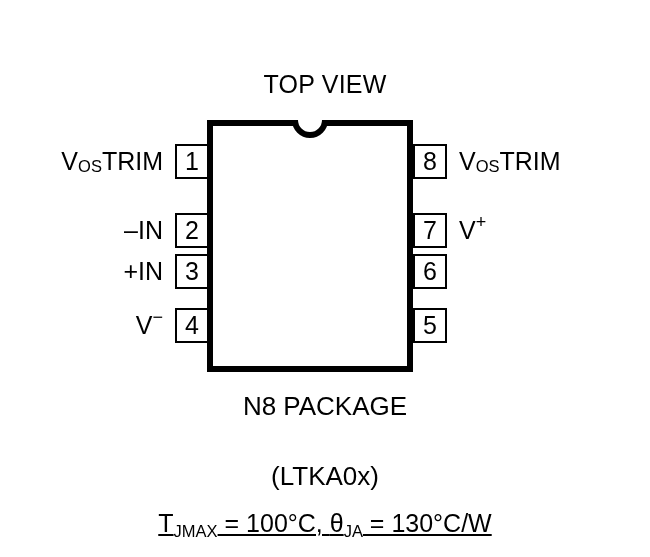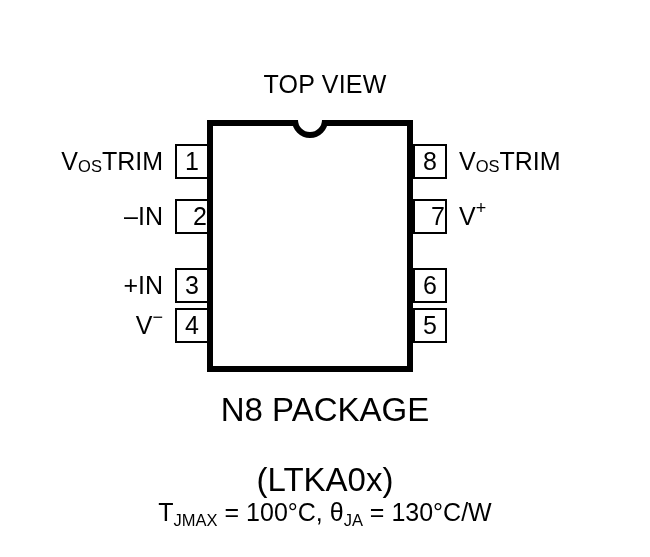--- a/index.html
+++ b/index.html
@@ -84,22 +84,22 @@
     box-sizing: border-box;
     background: #fff;
     font-size: 25px;
     text-align: center;
     line-height: 31px;
   }
   .pin-left  { left: 175px; }
   .pin-right { left: 413px; }
 
   .row1 { top: 108px; }
-  .row2 { top: 163px; text-align: right; }
-  .row3 { top: 232px; }
+  .row2 { top: 177px; }
+  .row3 { top: 218px; }
   .row4 { top: 272px; }
 
   
   .pin-label {
     position: absolute;
     font-size: 25px;
     height: 35px;
     display: flex;
     align-items: center;
     white-space: nowrap;
@@ -126,26 +126,26 @@
     position: relative;
     top: -0.48em;
     line-height: 1;
   }
 
   
   .caption {
     left: 0;
     width: 650px;
     text-align: center;
-    font-size: 33px;
+    font-size: 26px;
   }
   #package-name    { top: 357px; }
   #package-desc    { top: 392px; }
   #package-partnum { top: 427px; }
-  #thermal-spec    { top: 464px; font-size: 25px; }
+  #thermal-spec    { top: 475px; font-size: 25px; text-decoration: underline; }
 </style>
 </head>
 <body>
 
 <div id="diagram">
 
   <div class="txt" id="top-view-label">TOP VIEW</div>
 
   <div id="package-body"></div>
   <div id="notch-icon">

